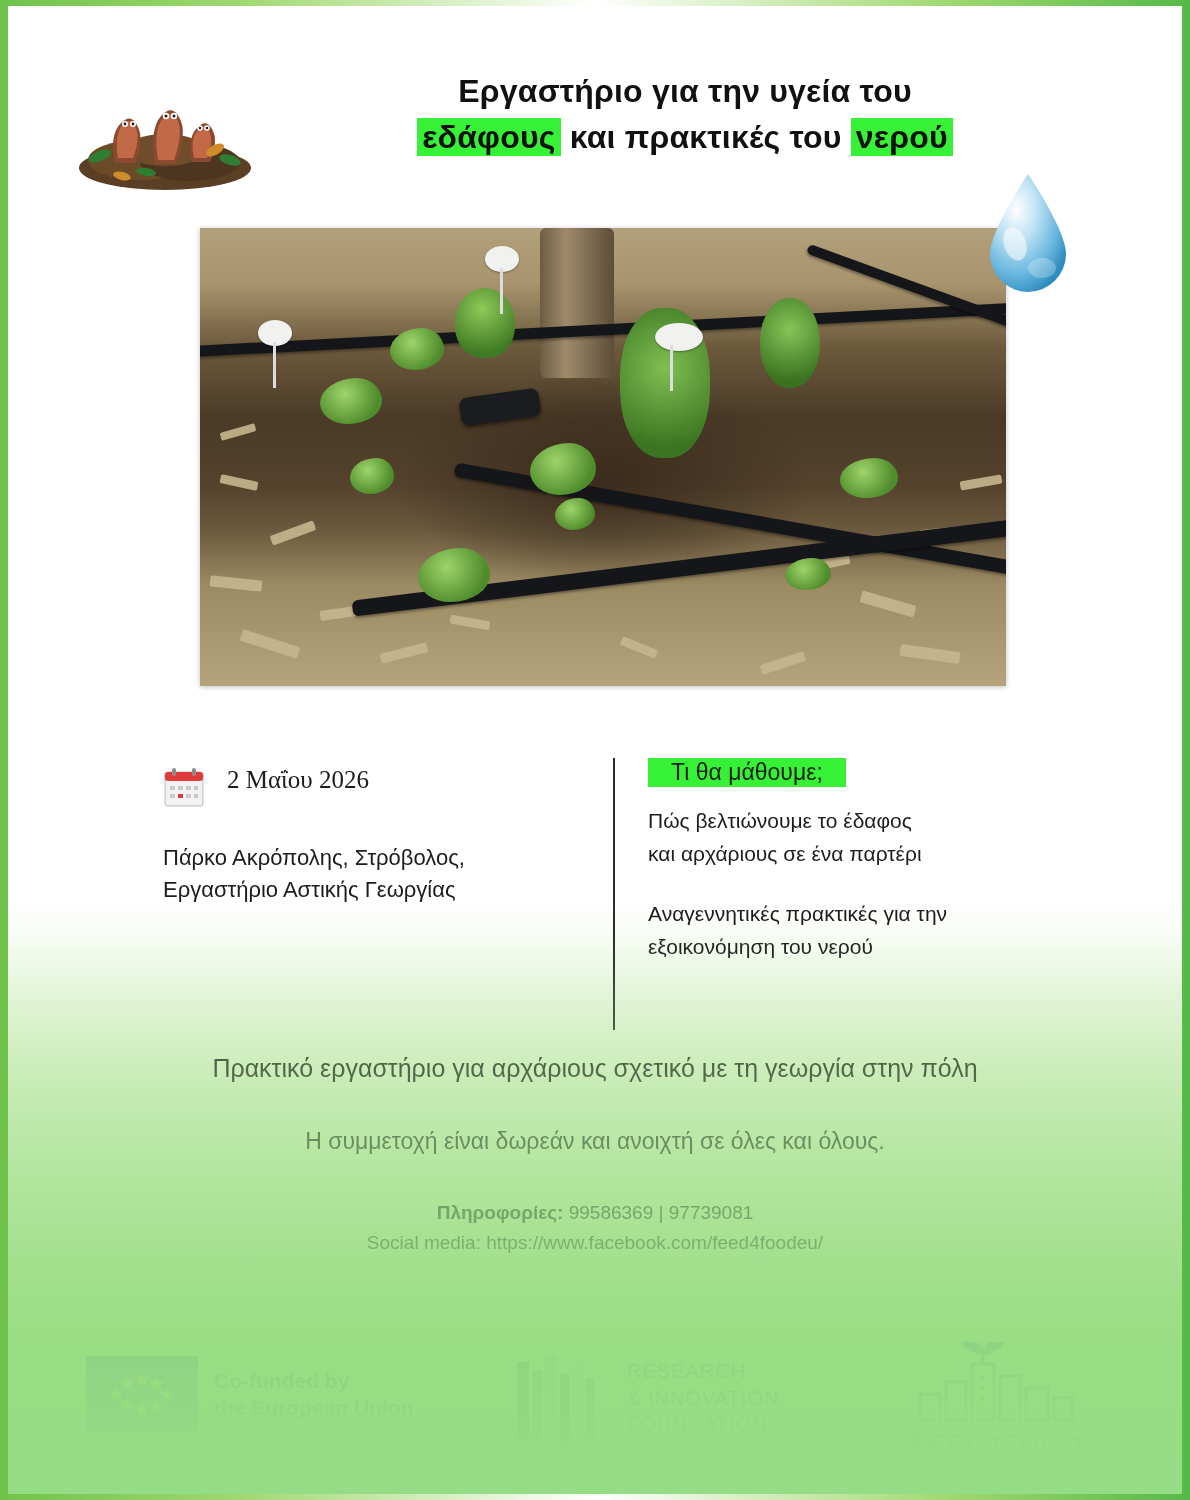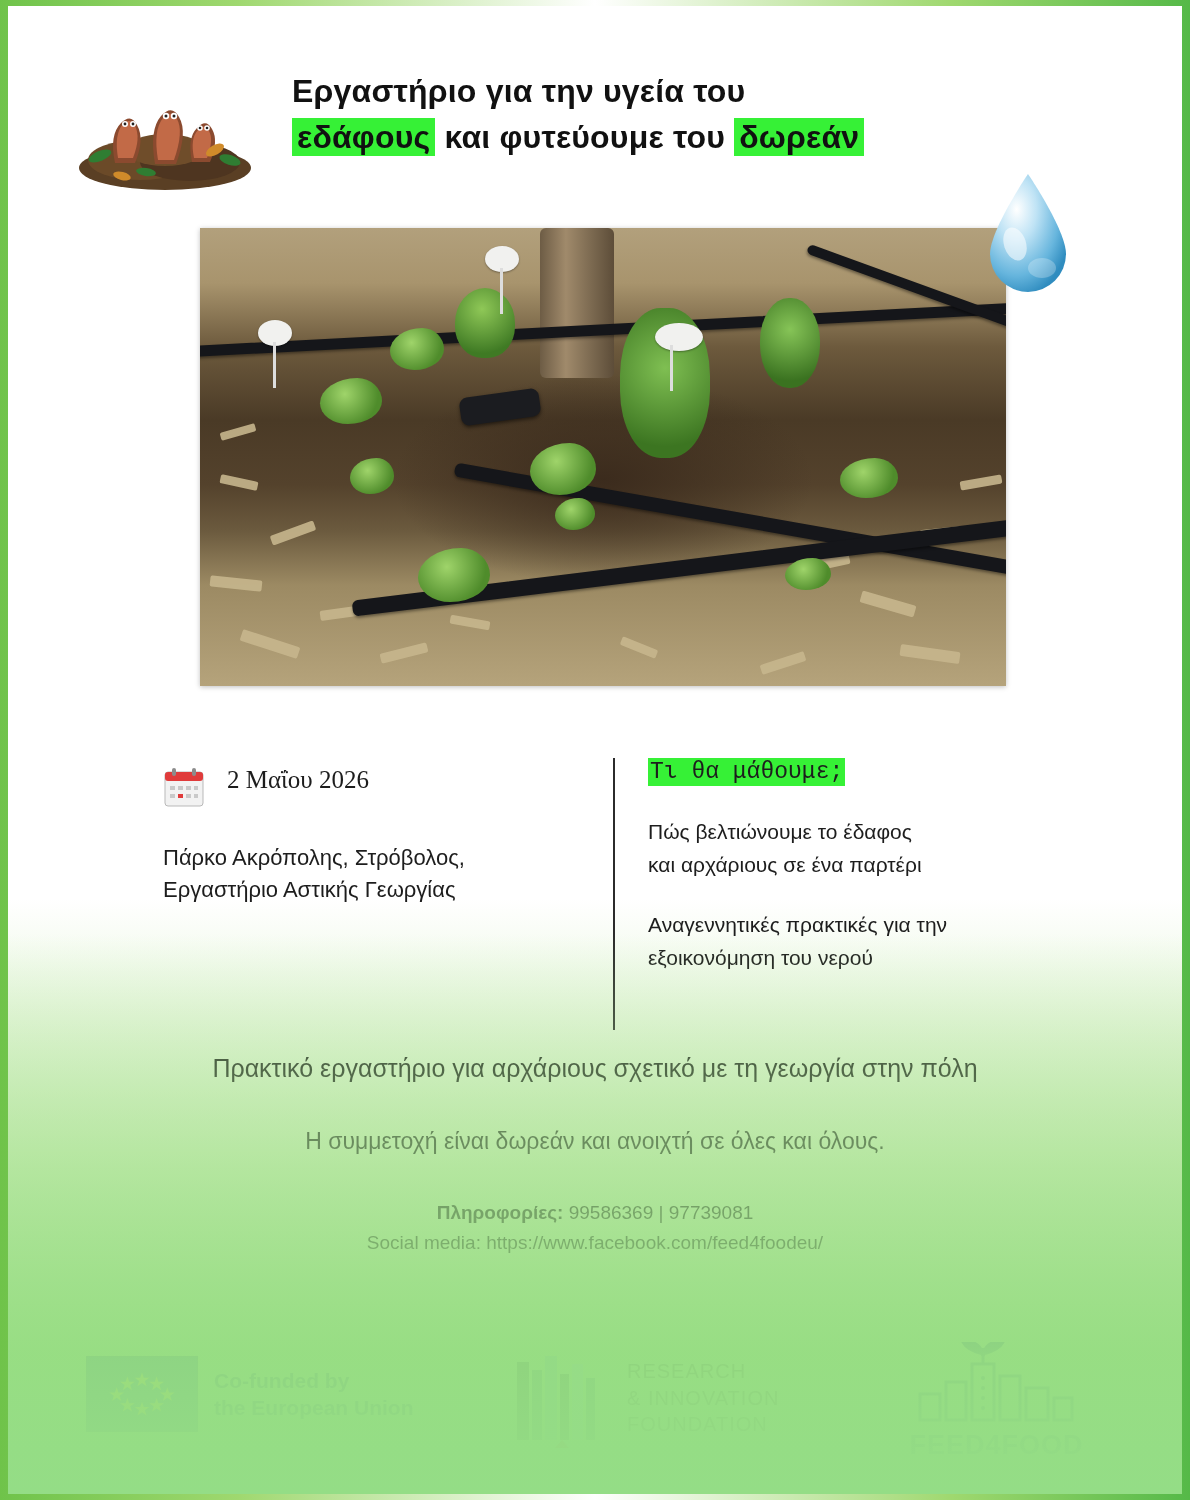--- a/index.html
+++ b/index.html
@@ -51,23 +51,24 @@
   }
   .worm-art {
     position: absolute;
     left: 62px;
     top: 62px;
     width: 190px;
     height: 125px;
   }
   .title-block {
     position: absolute;
-    left: 284px;
+    left: 307px;
     top: 62px;
     width: 740px;
+    text-align: center;
     font-size: 32px;
     font-weight: bold;
     color: #111;
     line-height: 1.45;
     letter-spacing: 0.2px;
   }
   .hl {
     background: #36f136;
     padding: 1px 5px;
   }
@@ -193,23 +194,22 @@
     position: absolute;
     left: 640px;
     top: 12px;
     width: 430px;
     color: #1d1d1d;
   }
   .q-title {
     font-size: 23px;
     display: inline-block;
     background: #36f136;
-    padding: 1px 2px;
-    margin-bottom: 30px;
-    font-family: Liberation Mono, monospace;
+    padding: 1px 23px;
+    margin-bottom: 18px;
   }
   .para {
     font-size: 21px;
     line-height: 1.55;
     margin-bottom: 28px;
   }
 
   
   .tagline {
     position: absolute;
@@ -341,21 +341,21 @@
         </g>
         <g fill="#d08b2a">
           <ellipse cx="145" cy="82" rx="10" ry="5" transform="rotate(-30 145 82)"></ellipse>
           <ellipse cx="52" cy="108" rx="9" ry="4" transform="rotate(14 52 108)"></ellipse>
         </g>
       </svg>
 
       <div class="title-block">
         <div>Εργαστήριο για την υγεία του</div>
         <div>
-          <span class="hl">εδάφους</span><span> και φυτεύουμε του </span><span class="hl">δωρεάν</span>
+          <span class="hl">εδάφους</span><span> και πρακτικές του </span><span class="hl">νερού</span>
         </div>
       </div>
     </div>
 
     <div class="photo-wrap">
       <div class="photo">
         <div class="trunk"></div>
 
         <div class="mulch" style="left:20px;top:250px;width:38px;height:9px;transform:rotate(12deg);"></div>
         <div class="mulch" style="left:70px;top:300px;width:46px;height:10px;transform:rotate(-20deg);"></div>

